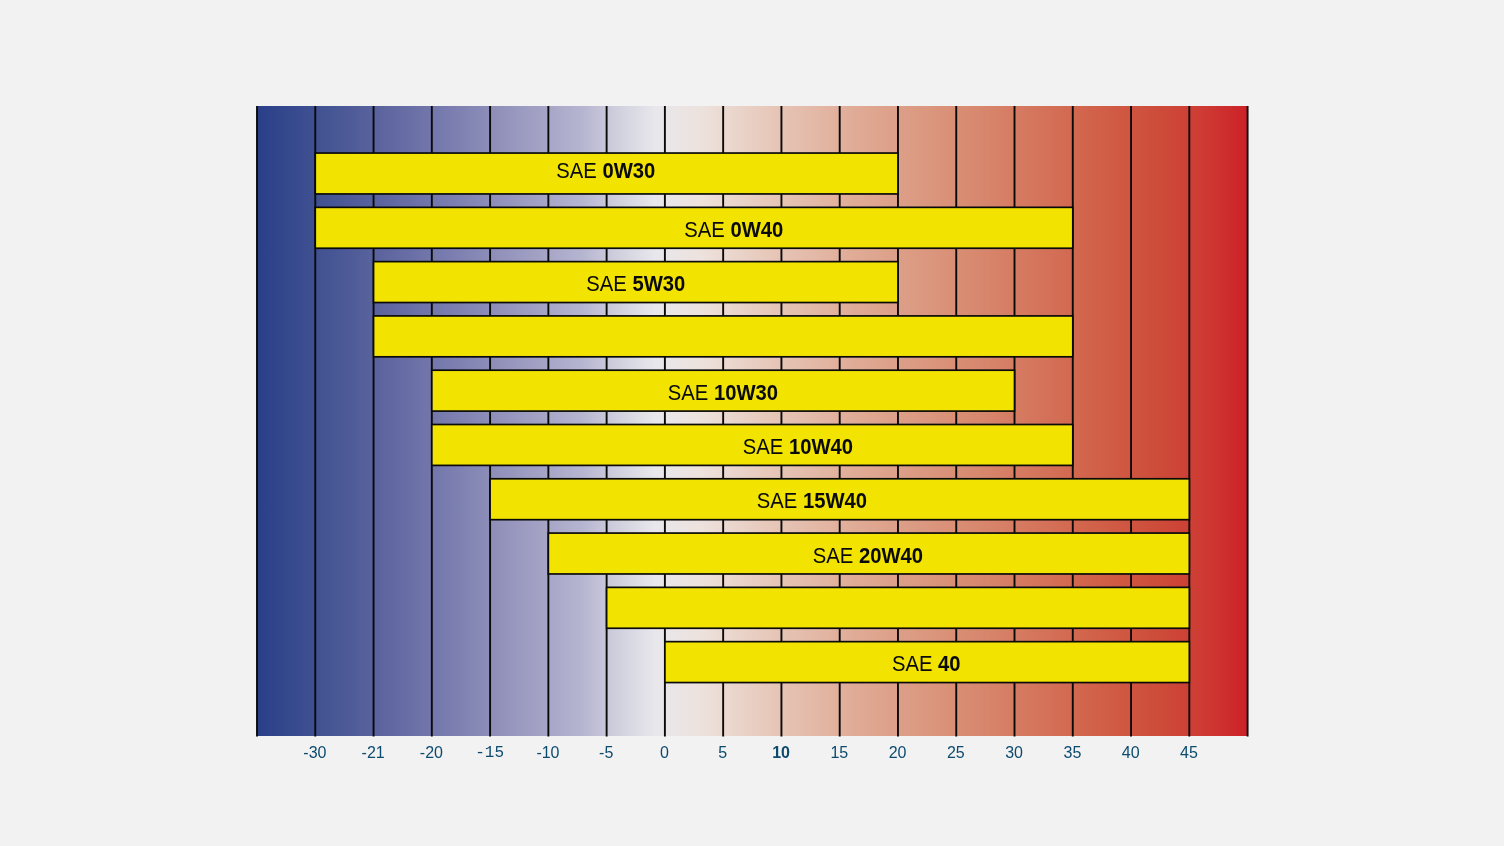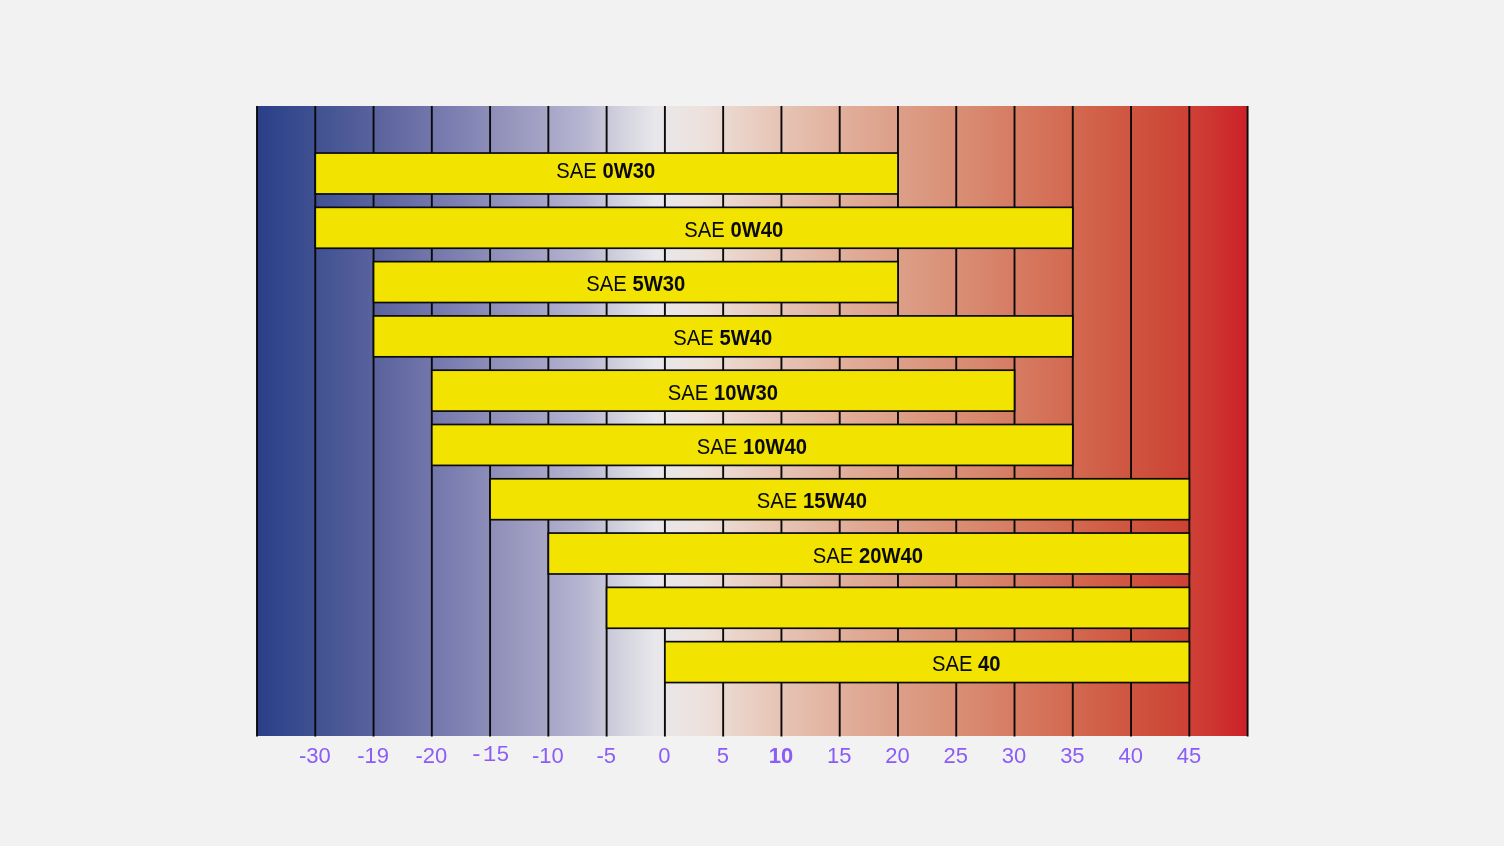--- a/index.html
+++ b/index.html
@@ -15,21 +15,21 @@
   #gradband{position:absolute;inset:0;}
   #vector{position:absolute;inset:0;overflow:visible;}
   .gridline{stroke:#0a0a0a;stroke-width:1.9;shape-rendering:auto;}
   .edge{stroke:#0a0a0a;stroke-width:1.9;}
   .barbox{fill:#f2e400;stroke:#0a0a0a;stroke-width:1.7;}
   .bar{position:absolute;display:flex;align-items:center;justify-content:center;
        pointer-events:none;}
   .bar .bar-label{font-size:22px;color:#0a0a0a;white-space:nowrap;display:inline-block;
             transform:scaleX(0.92) translateY(2.2px);transform-origin:center center;line-height:1;}
   .bar .grade{font-weight:bold;}
-  .tick{position:absolute;font-size:22px;color:#8b5cf6;text-align:left;
+  .tick{position:absolute;font-size:16px;color:#0c4a6e;text-align:left;
         transform:translateX(-50%);line-height:1;top:745px;}
 </style>
 </head>
 <body>
 
 <div id="stage">
 
   <div id="chart">
 
     <div id="gradband" style="background: linear-gradient(to right, rgb(41, 63, 136) 0%, rgb(72, 87, 149) 8%, rgb(99, 105, 162) 14%, rgb(124, 127, 176) 20%, rgb(152, 151, 190) 26%, rgb(181, 180, 208) 32.7%, rgb(211, 211, 223) 36.9%, rgb(232, 231, 236) 40.2%, rgb(237, 226, 221) 44.8%, rgb(231, 200, 186) 51.7%, rgb(224, 171, 150) 60.4%, rgb(216, 140, 114) 71.6%, rgb(209, 95, 71) 85.3%, rgb(205, 74, 57) 91.5%, rgb(206, 60, 52) 95.3%, rgb(204, 33, 40) 100%);"></div>
@@ -74,45 +74,42 @@
     <div id="bars">
       <div class="bar" style="left: 58.2706px; width: 582.706px; top: 46.2px; height: 33px;">
           <span class="bar-label"><span class="prefix">SAE </span><span class="grade">0W30</span></span>
         </div>
       <div class="bar" style="left: 58.2706px; width: 757.518px; top: 100.49px; height: 42.6px; padding-left: 40px;">
           <span class="bar-label"><span class="prefix">SAE </span><span class="grade">0W40</span></span>
         </div>
       <div class="bar" style="left: 116.541px; width: 524.435px; top: 154.78px; height: 42.6px;">
           <span class="bar-label"><span class="prefix">SAE </span><span class="grade">5W30</span></span>
         </div>
-      <div class="bar" style="left: 116.541px; width: 699.247px; top: 209.07px; height: 42.6px;">
-          <span class="bar-label"><span class="prefix">SAE </span><span class="grade">5W40</span></span>
-        </div>
       <div class="bar" style="left: 174.812px; width: 582.706px; top: 263.36px; height: 42.6px;">
           <span class="bar-label"><span class="prefix">SAE </span><span class="grade">10W30</span></span>
         </div>
-      <div class="bar" style="left: 174.812px; width: 640.976px; top: 317.65px; height: 42.6px;">
+      <div class="bar" style="left: 174.812px; width: 640.976px; top: 317.65px; height: 42.6px; padding-left: 46px;">
           <span class="bar-label"><span class="prefix">SAE </span><span class="grade">10W40</span></span>
         </div>
       <div class="bar" style="left: 233.082px; width: 645px; top: 371.94px; height: 42.6px;">
           <span class="bar-label"><span class="prefix">SAE </span><span class="grade">15W40</span></span>
         </div>
       <div class="bar" style="left: 291.353px; width: 640.976px; top: 426.23px; height: 42.6px;">
           <span class="bar-label"><span class="prefix">SAE </span><span class="grade">20W40</span></span>
         </div>
-      <div class="bar" style="left: 407.894px; width: 524.435px; top: 534.81px; height: 42.6px; padding-left: 40px;">
+      <div class="bar" style="left: 407.894px; width: 524.435px; top: 534.81px; height: 42.6px;">
           <span class="bar-label"><span class="prefix">SAE </span><span class="grade">40</span></span>
         </div>
     </div>
 
   </div>
 
   <div id="ticks">
     <div class="tick" style="left: 314.871px;">-30</div>
-    <div class="tick" style="left: 373.141px;">-19</div>
+    <div class="tick" style="left: 373.141px;">-21</div>
     <div class="tick" style="left: 431.412px;">-20</div>
     <div class="tick" style="left: 489.682px; font-family: Liberation Mono, monospace;">-15</div>
     <div class="tick" style="left: 547.953px;">-10</div>
     <div class="tick" style="left: 606.224px;">-5</div>
     <div class="tick" style="left: 664.494px;">0</div>
     <div class="tick" style="left: 722.765px;">5</div>
     <div class="tick" style="left: 781.035px; font-weight: bold;">10</div>
     <div class="tick" style="left: 839.306px;">15</div>
     <div class="tick" style="left: 897.576px;">20</div>
     <div class="tick" style="left: 955.847px;">25</div>

